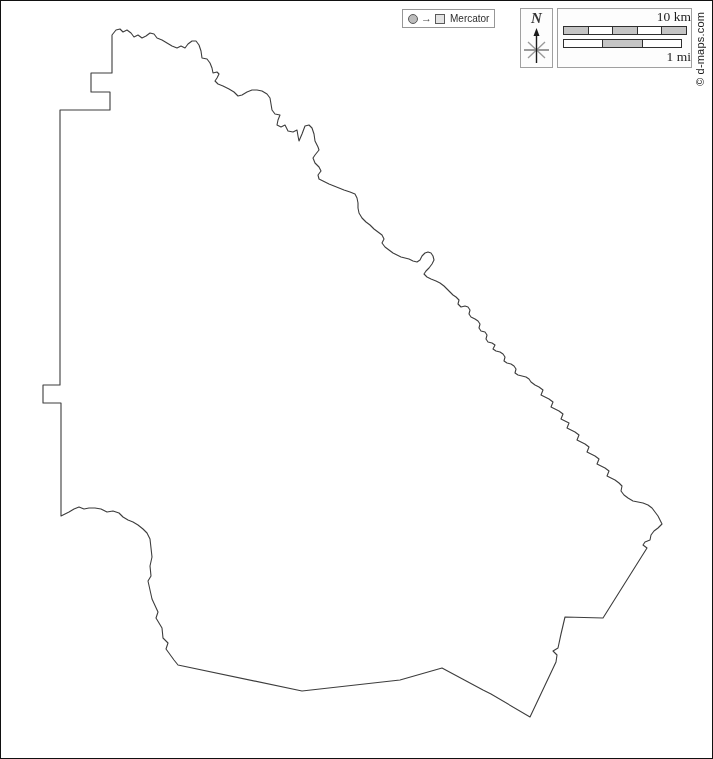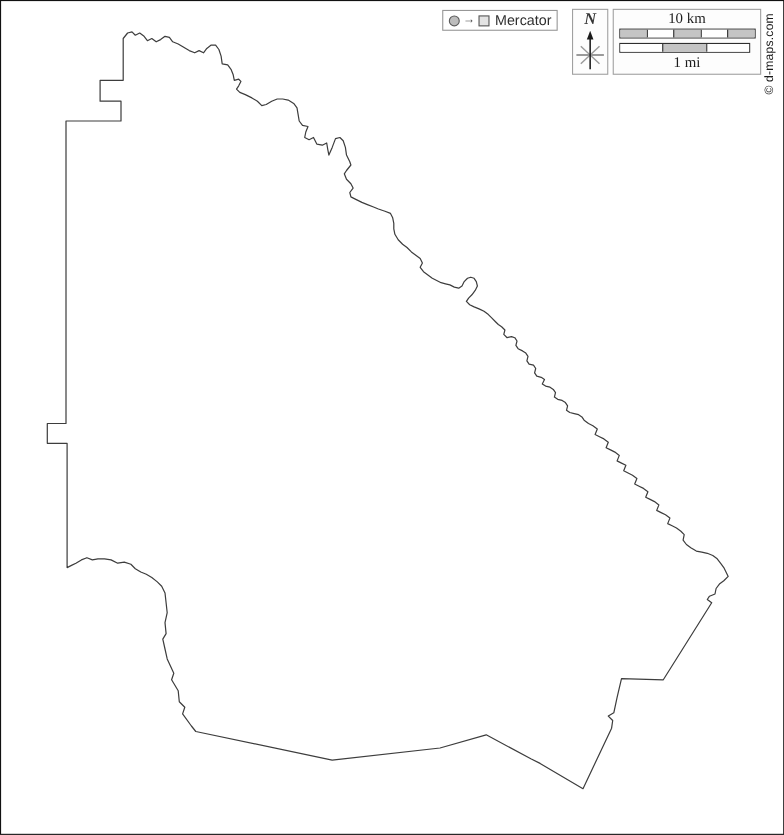--- a/index.html
+++ b/index.html
@@ -22,41 +22,41 @@
   }
   .sphere{
     width:10px;height:10px;border-radius:50%;
     background:#bcbcbc;border:1px solid #5a5a5a;box-sizing:border-box;
   }
   .plane{
     width:10px;height:10px;
     background:#e3e3e3;border:1px solid #5a5a5a;box-sizing:border-box;
   }
   .proj-arrow{font-size:11px;color:#444;line-height:1;}
-  .proj-label{font-size:13px;color:#2e2e2e;padding-left:2px;}
+  .proj-label{font-size:10px;color:#2e2e2e;padding-left:2px;}
 
   
   .north-box{
     position:absolute;left:520px;top:8px;width:33px;height:60px;z-index:3;
     background:#fdfdfd;border:1px solid #a0a0a0;box-sizing:border-box;
     display:flex;flex-direction:column;align-items:center;
   }
   .north-n{
     font-family:"Liberation Serif",serif;font-style:italic;font-weight:600;
     font-size:15px;color:#333;margin-top:2px;line-height:1;
   }
   .compass-svg{margin-top:1px;}
 
   
   .scale-box{
     position:absolute;left:557px;top:8px;width:135px;height:60px;z-index:3;
     background:#fdfdfd;border:1px solid #a0a0a0;box-sizing:border-box;
     font-family:"Liberation Serif",serif;color:#1c1c1c;
   }
-  .scale-label{font-size:13.5px;text-align:center;line-height:14px;}
+  .scale-label{font-size:13.5px;text-align:right;line-height:14px;}
   .scale-label.km{margin-top:1px;}
   .scale-label.mi{margin-top:2px;}
   .bar{
     display:flex;height:7px;border:1px solid #2f2f2f;box-sizing:content-box;
     margin-left:5px;margin-top:2px;background:#fff;
   }
   .bar.km{width:122px;}
   .bar.mi{width:117px;margin-top:4px;}
   .bar .seg{flex:1;border-left:1px solid #2f2f2f;}
   .bar .seg:first-child{border-left:none;}

